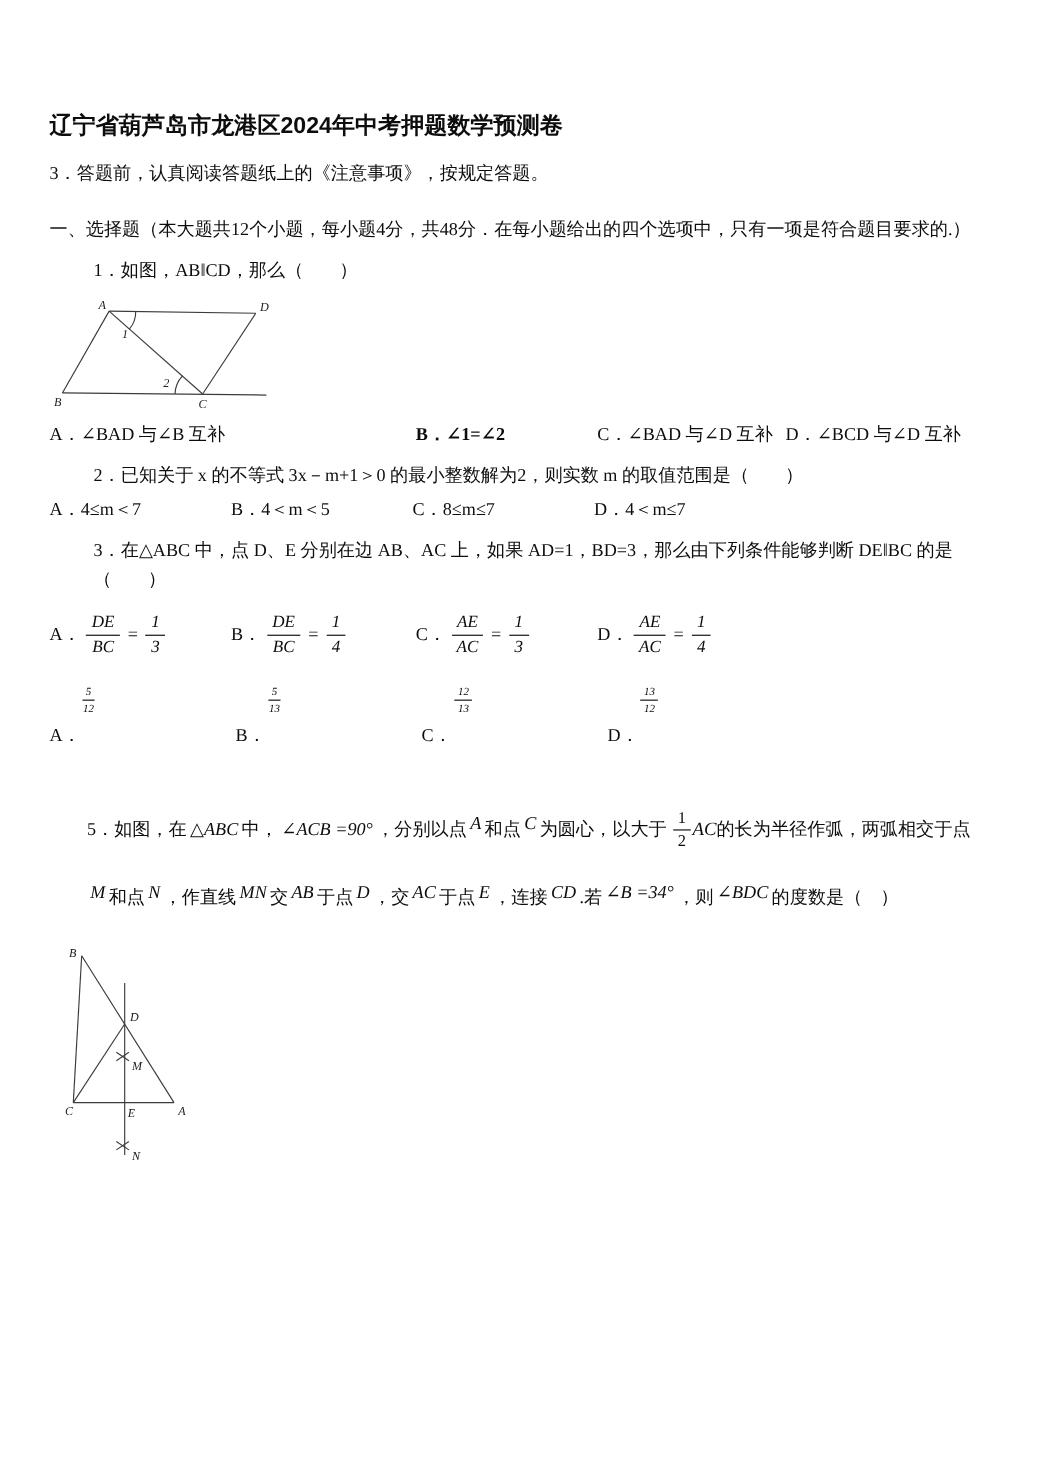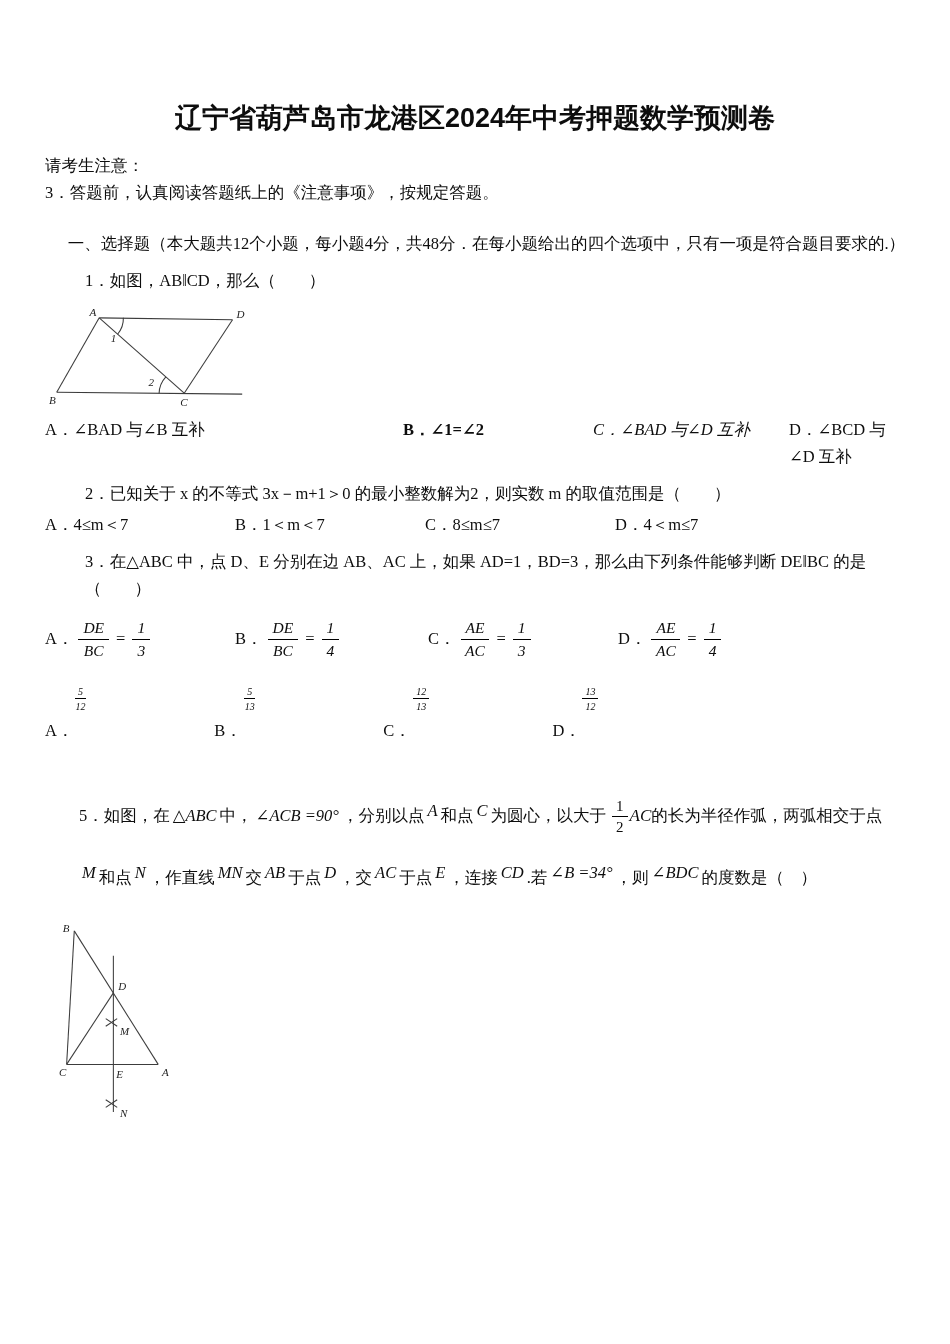--- a/index.html
+++ b/index.html
@@ -7,34 +7,34 @@
   body {
     width: 950px; height: 1344px;
     background: #ffffff;
     color: #0d0d0d;
     font-family: "Liberation Serif", "DejaVu Serif", serif;
     font-size: 16.5px;
     overflow: hidden;
   }
   .page { padding: 100px 45px 0 45px; }
   .title {
-    text-align: center;
+    text-align: left;
     font-family: "Liberation Sans", "DejaVu Sans", sans-serif;
     font-weight: 700;
-    font-size: 27px;
+    font-size: 21px;
     margin: 0 0 16px 0;
   }
   .line { line-height: 27px; margin: 0; }
-  .section { margin-top: 24px; text-align: right; }
+  .section { margin-top: 24px; }
   .stem { margin-top: 10px; margin-left: 40px; }
   .it { font-style: italic; }
   .tok { margin: 0 3px; }
   .up { position: relative; top: -5px; }
-  .optrow { display: flex; line-height: 27px; margin-top: 4px; gap: 25px; }
-  .w1a { width: 333px; } .w1b { width: 165px; font-weight: bold; } .w1c { width: 171px; font-style: italic; } .w1d { flex: 1; }
+  .optrow { display: flex; line-height: 27px; margin-top: 4px; }
+  .w1a { width: 333px; } .w1b { width: 165px; font-weight: bold; } .w1c { width: 171px; } .w1d { flex: 1; }
   .w2 { width: 165px; } .w2c { width: 168px; }
   .fig1wrap { margin: 10px 0 8px 4px; }
   .fig2wrap { margin: 28px 0 0 14px; }
   svg { display: block; }
   svg line, svg path { stroke: #3c3c3c; stroke-width: 1.1; fill: none; }
   svg text {
     font-family: "Liberation Serif", "DejaVu Serif", serif;
     font-style: italic; font-size: 11.5px; fill: #222;
     stroke: none;
   }
@@ -56,21 +56,20 @@
   .bigfrac { font-size: 15px; vertical-align: middle; margin: 0 2px 0 6px; }
   .bigfrac .num { padding: 0 4px 1px 4px; }
 </style>
 </head>
 <body>
 
 <div class="page">
 
   <h1 class="title">辽宁省葫芦岛市龙港区2024年中考押题数学预测卷</h1>
 
-  <p class="line">请考生注意：</p>
   <p class="line">3．答题前，认真阅读答题纸上的《注意事项》，按规定答题。</p>
 
   <p class="line section">一、选择题（本大题共12个小题，每小题4分，共48分．在每小题给出的四个选项中，只有一项是符合题目要求的.）</p>
 
   <p class="line stem">1．如图，AB‖CD，那么（　　）</p>
 
   <div class="fig1wrap">
     <svg width="198" height="104" viewBox="0 0 205 105">
       <line x1="52" y1="13" x2="190" y2="15"></line>
       <line x1="8" y1="90" x2="200" y2="92"></line>
@@ -91,21 +90,21 @@
   <div class="optrow">
     <span class="w1a">A．∠BAD 与∠B 互补</span>
     <span class="w1b">B．∠1=∠2</span>
     <span class="w1c">C．∠BAD 与∠D 互补</span>
     <span class="w1d">D．∠BCD 与∠D 互补</span>
   </div>
 
   <p class="line stem">2．已知关于 x 的不等式 3x－m+1＞0 的最小整数解为2，则实数 m 的取值范围是（　　）</p>
   <div class="optrow">
     <span class="w2">A．4≤m＜7</span>
-    <span class="w2">B．1＜m＜7</span>
+    <span class="w2">B．4＜m＜5</span>
     <span class="w2">C．8≤m≤7</span>
     <span class="w1d">D．4＜m≤7</span>
   </div>
 
   <p class="line stem">3．在△ABC 中，点 D、E 分别在边 AB、AC 上，如果 AD=1，BD=3，那么由下列条件能够判断 DE‖BC 的是（　　）</p>
   <div class="optrow q3row">
     <span class="w2 q3opt">
       <span>A．</span>
       <span class="frac it">
           <span class="num">DE</span>

